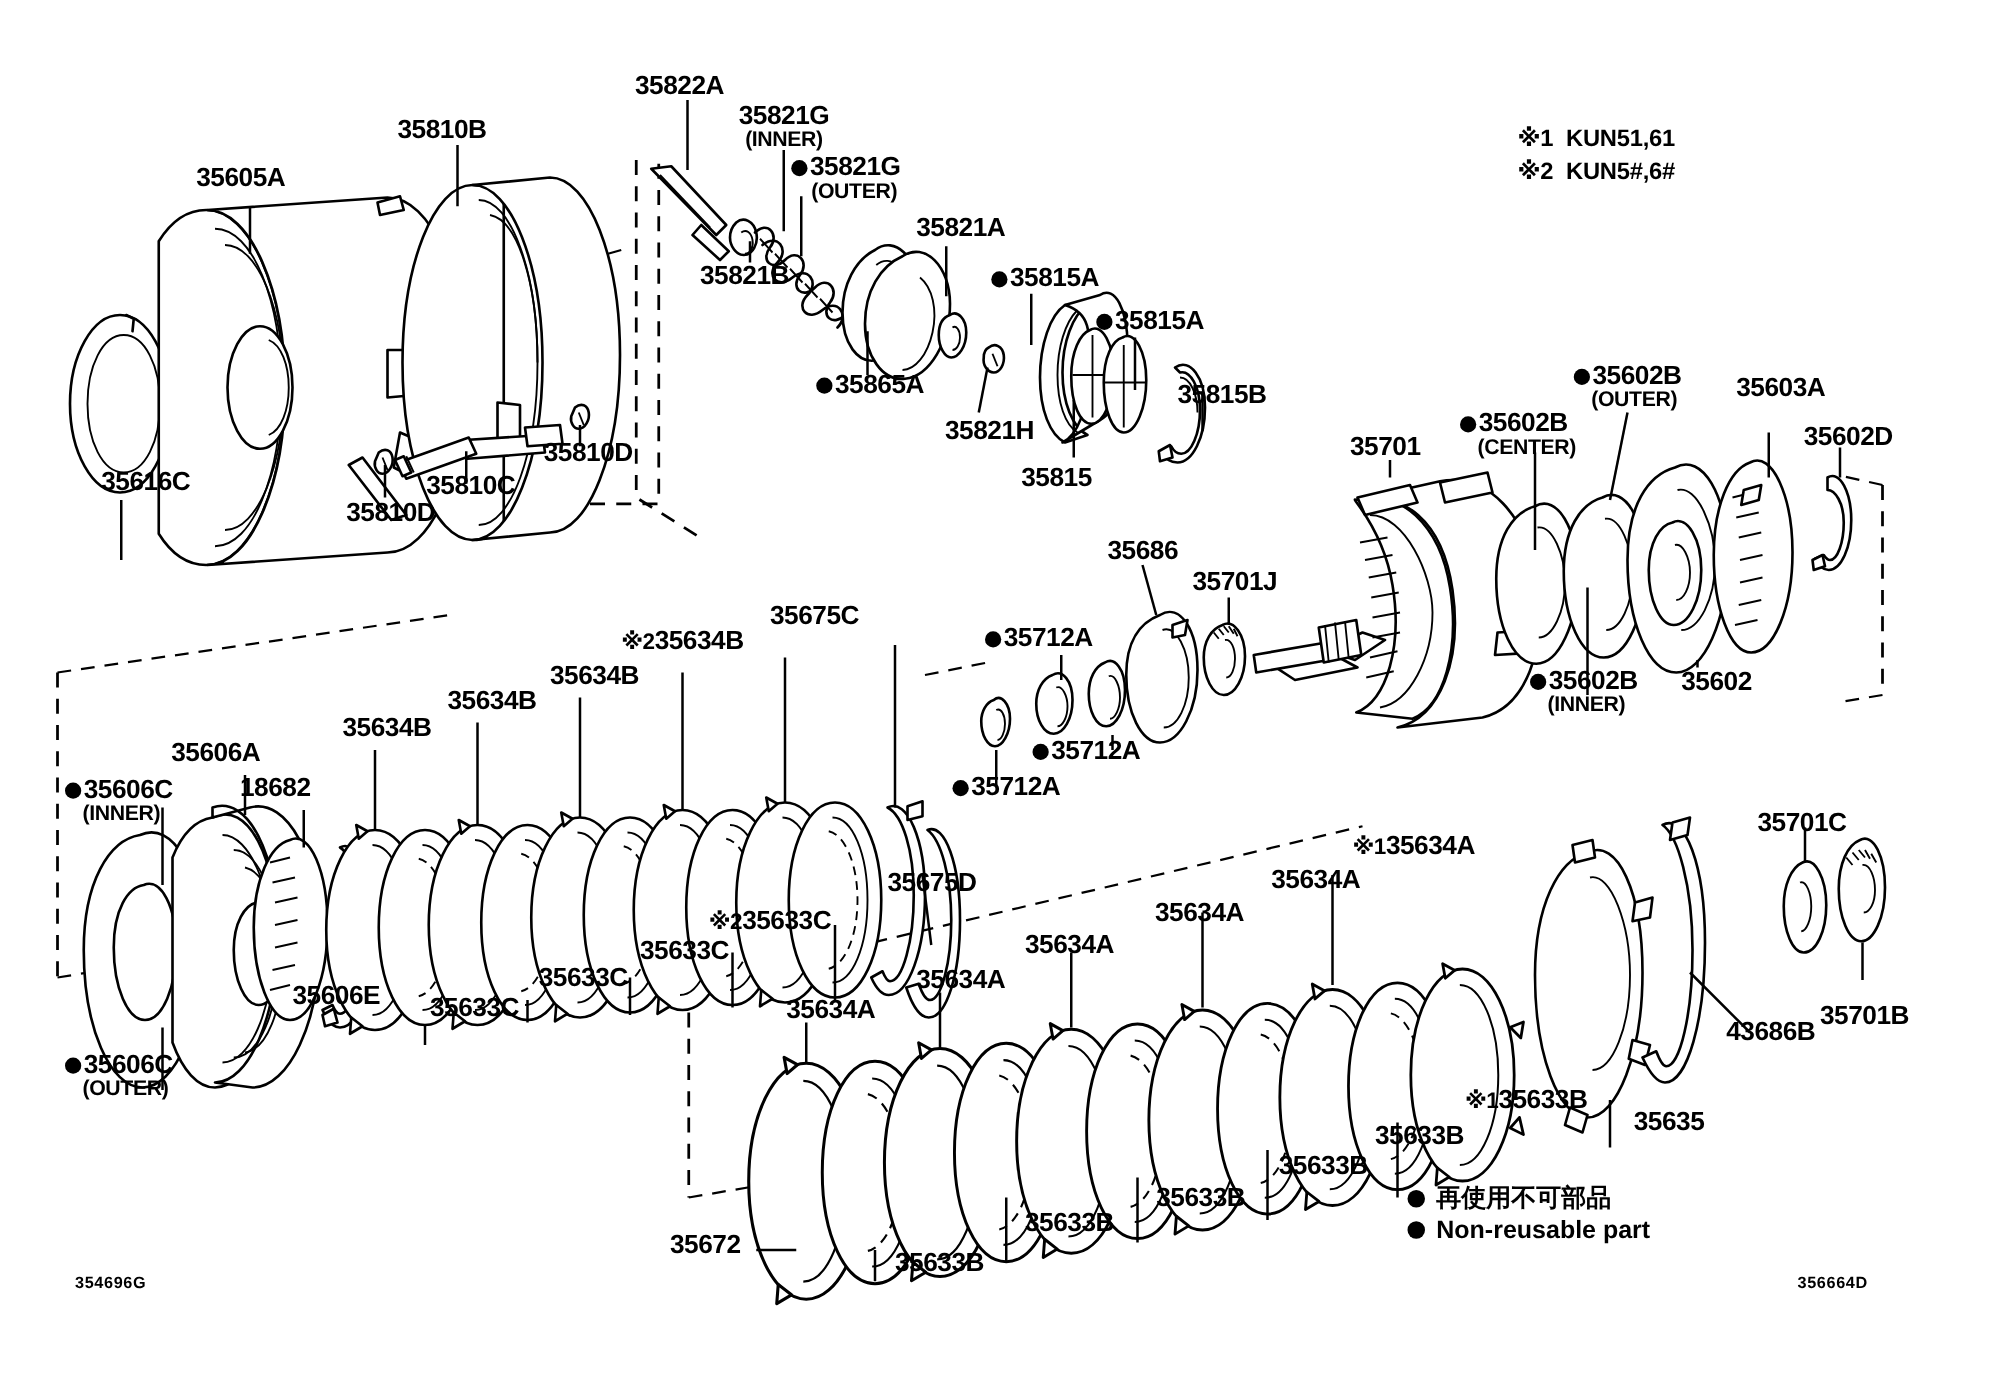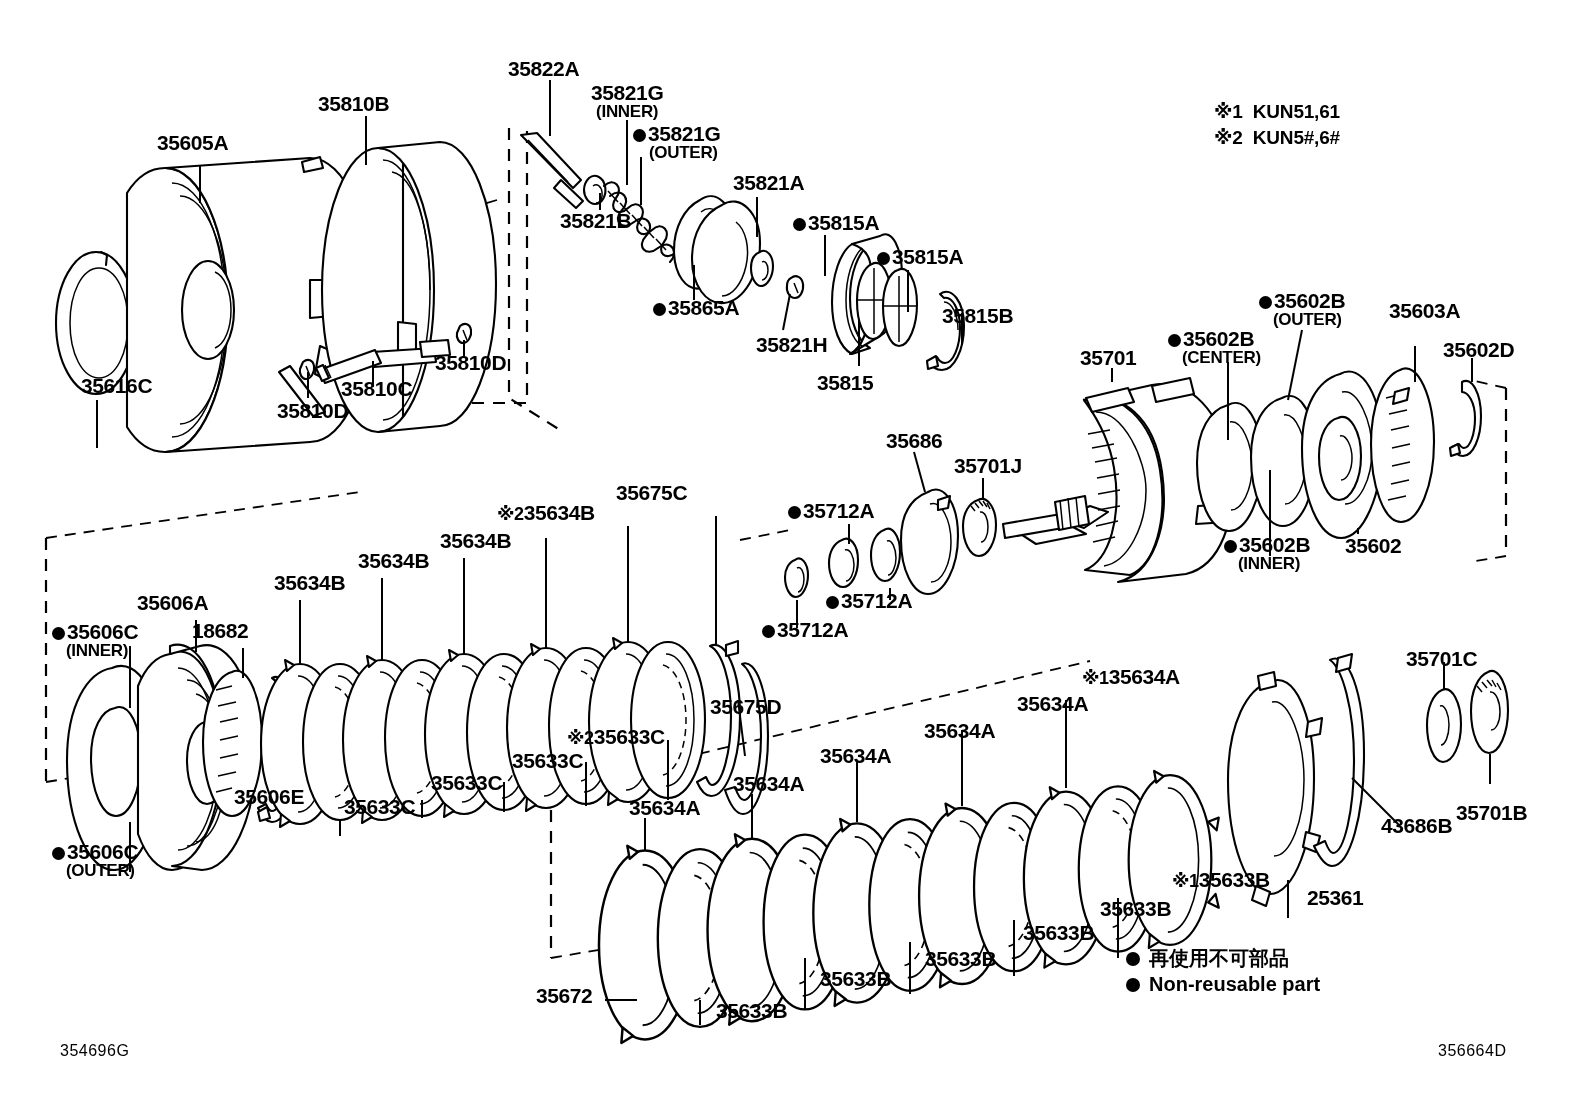--- a/index.html
+++ b/index.html
@@ -12,21 +12,21 @@
   .lbl{position:absolute;font-weight:700;font-size:21px;letter-spacing:-0.4px;
        white-space:nowrap;line-height:1.02;color:#000;}
   .lbl .sub2{display:block;font-size:17px;font-weight:700;text-align:center;letter-spacing:-0.3px;}
   .lbl.ctr{text-align:center;}
   .dot{display:inline-block;width:13px;height:13px;border-radius:50%;
        background:#000;vertical-align:-1px;margin-right:2px;}
   .note{position:absolute;font-weight:700;font-size:19px;white-space:nowrap;letter-spacing:-0.2px;}
   .mk{display:inline-block;font-weight:700;}
   .legend{position:absolute;font-weight:700;font-size:20px;white-space:nowrap;}
   .legend .dot{width:14px;height:14px;margin-right:9px;}
-  .corner{position:absolute;font-weight:400;font-size:16px;letter-spacing:0.5px;margin-top:24px;}
+  .corner{position:absolute;font-weight:700;font-size:13px;letter-spacing:0.5px;}
   .pre{font-size:18px;font-weight:700;}
 </style>
 </head>
 <body>
 
 <div id="stage">
 
 <svg id="art" viewBox="0 0 1592 1099">
   <defs>
     <style>
@@ -542,21 +542,21 @@
 <div class="lbl ctr" style="left:1082px;top:666px;"><span class="pre">※1</span><span>35634A</span></div>
 <div class="lbl ctr" style="left:1017px;top:693px;"><span>35634A</span></div>
 
 <div class="lbl ctr" style="left:716px;top:1000px;"><span>35633B</span></div>
 <div class="lbl ctr" style="left:820px;top:968px;"><span>35633B</span></div>
 <div class="lbl ctr" style="left:925px;top:948px;"><span>35633B</span></div>
 <div class="lbl ctr" style="left:1023px;top:922px;"><span>35633B</span></div>
 <div class="lbl ctr" style="left:1100px;top:898px;"><span>35633B</span></div>
 <div class="lbl ctr" style="left:1172px;top:869px;"><span class="pre">※1</span><span>35633B</span></div>
 
-<div class="lbl ctr" style="left:1307px;top:887px;"><span>25361</span></div>
+<div class="lbl ctr" style="left:1307px;top:887px;"><span>35635</span></div>
 <div class="lbl ctr" style="left:1381px;top:815px;"><span>43686B</span></div>
 <div class="lbl ctr" style="left:1406px;top:648px;"><span>35701C</span></div>
 <div class="lbl ctr" style="left:1456px;top:758px;margin-top:44px;"><span>35701B</span></div>
 
 <div class="legend" style="left:1126px;top:945px;"><span class="dot"></span><span>再使用不可部品</span></div>
 <div class="legend" style="left:1126px;top:973px;"><span class="dot"></span><span>Non-reusable part</span></div>
 
 <div class="corner" style="left:60px;top:1018px;"><span>354696G</span></div>
 <div class="corner" style="left:1438px;top:1018px;"><span>356664D</span></div>
 

